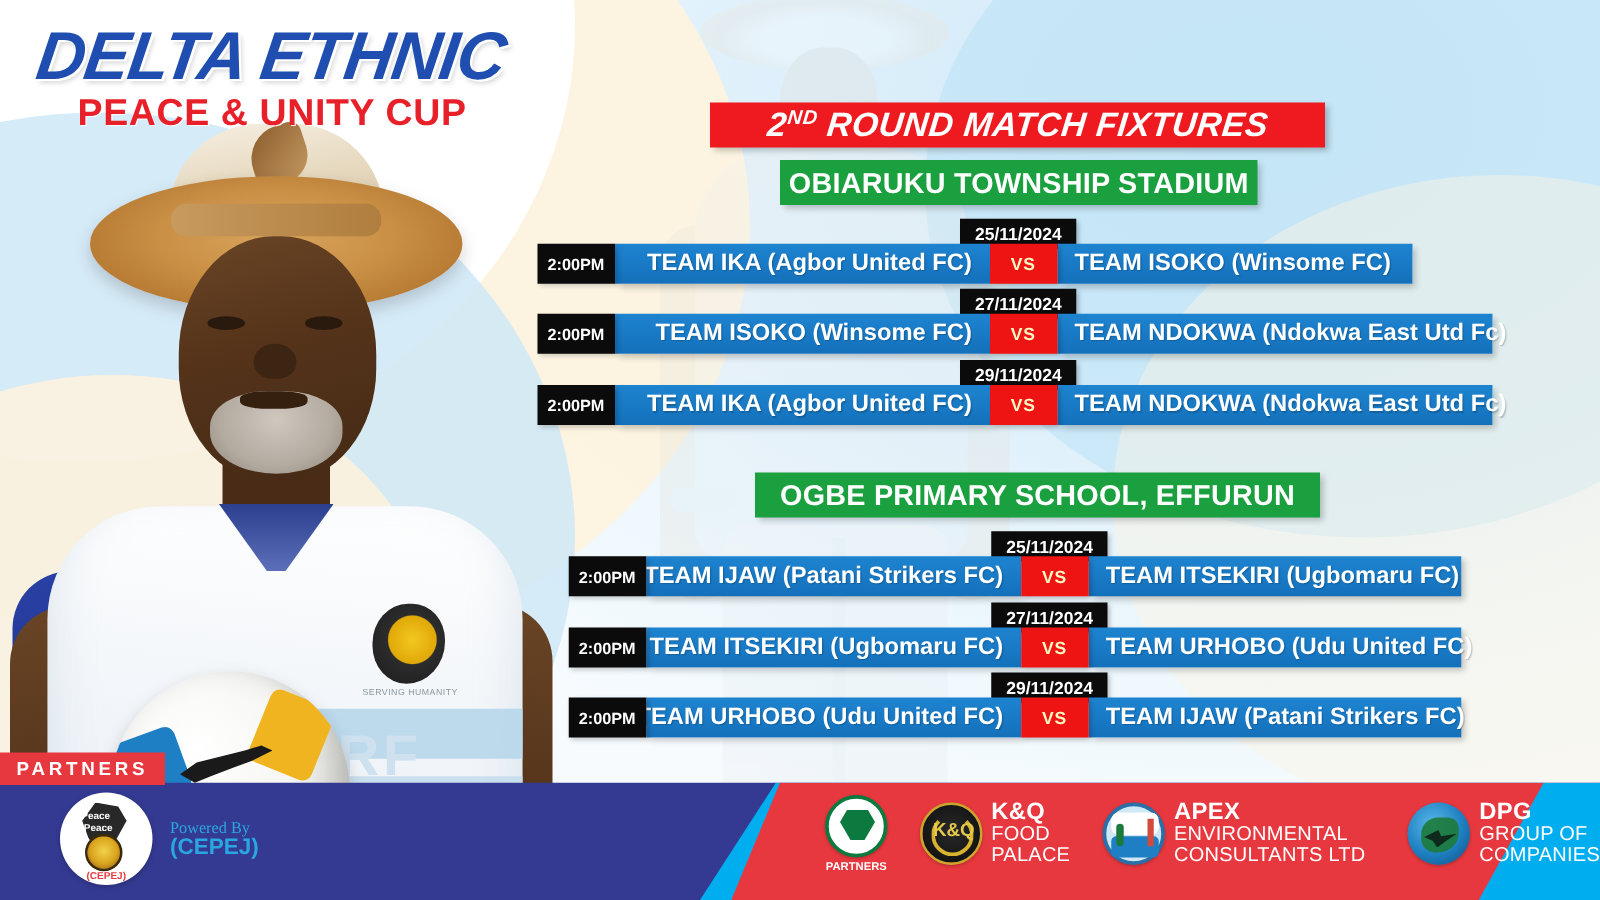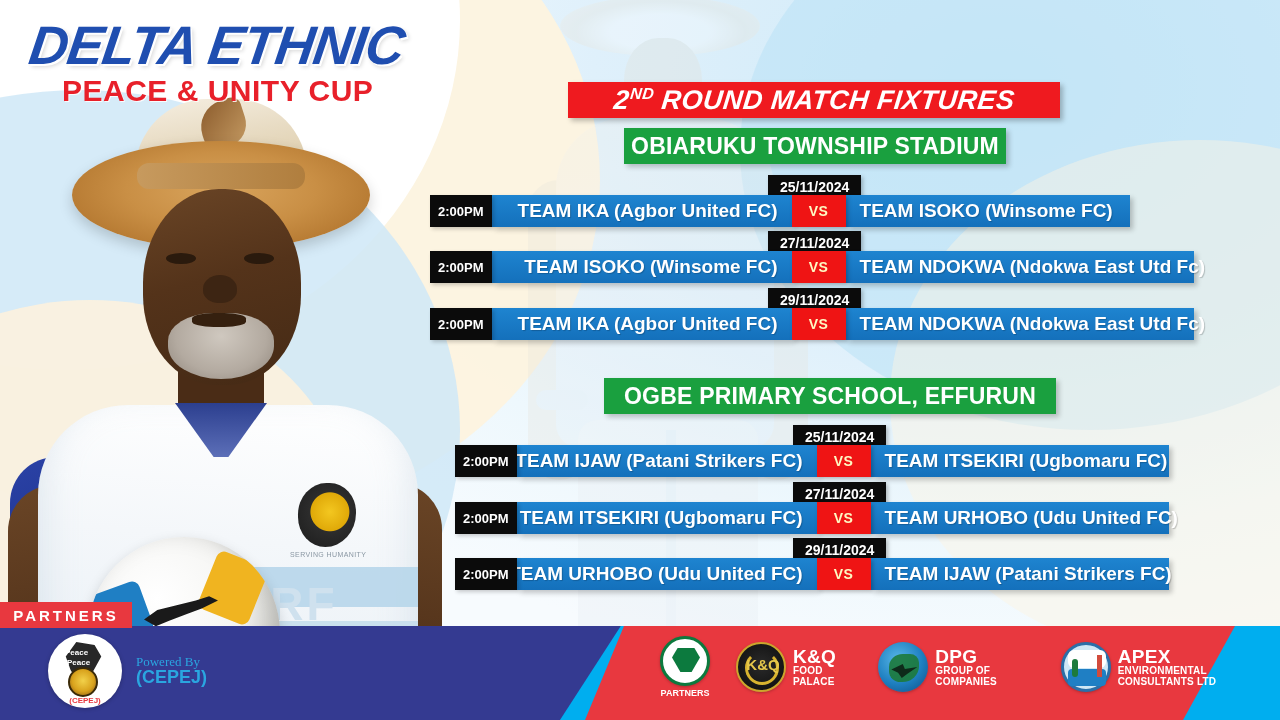--- a/index.html
+++ b/index.html
@@ -388,21 +388,21 @@
     position:absolute; left:660px; top:10px;
     display:flex; align-items:center; gap:26px; z-index:3;
   }
   .sp { display:flex; align-items:center; gap:7px; }
   .sp-round {
     width:50px; height:50px; border-radius:50%; position:relative; flex:none;
     background:#ffffff; box-shadow:0 1px 3px rgba(0,0,0,.25);
   }
   .sp-name { color:#ffffff; line-height:1.05; }
   .sp-n1 { font-size:19px; font-weight:bold; letter-spacing:.3px; }
-  .sp-n2 { font-size:10px; font-weight:bold; letter-spacing:.2px; }
+  .sp-n2 { font-size:16px; font-weight:normal; letter-spacing:.2px; }
 
   .desopadec { flex-direction:column; gap:2px; }
   .deso-circ {
     background:#ffffff; border:3px solid #0c7a3e;
   }
   .deso-in {
     position:absolute; left:9px; top:9px; width:28px; height:24px;
     background:#0c7a3e;
     clip-path:polygon(20% 0,80% 0,100% 40%,70% 100%,30% 100%,0 40%);
   }
@@ -611,38 +611,38 @@
           <div class="kq-wreath"></div>
           <div class="kq-k">K&amp;Q</div>
         </div>
         <div class="sp-name">
           <div class="sp-n1">K&amp;Q</div>
           <div class="sp-n2">FOOD PALACE</div>
         </div>
       </div>
 
       <div class="sp">
-        <div class="sp-round dpg-circ">
-          <div class="dpg-land"></div>
-            <div class="dpg-bird"></div>
-        </div>
-        <div class="sp-name">
-          <div class="sp-n1">DPG</div>
-          <div class="sp-n2">GROUP OF COMPANIES</div>
-        </div>
-      </div>
-
-      <div class="sp">
         <div class="sp-round apex-circ">
           <div class="apex-sky"></div>
             <div class="apex-grd"></div>
           <div class="apex-tree"></div>
             <div class="apex-twr"></div>
         </div>
         <div class="sp-name">
           <div class="sp-n1">APEX</div>
           <div class="sp-n2">ENVIRONMENTAL CONSULTANTS LTD</div>
         </div>
       </div>
+
+      <div class="sp">
+        <div class="sp-round dpg-circ">
+          <div class="dpg-land"></div>
+            <div class="dpg-bird"></div>
+        </div>
+        <div class="sp-name">
+          <div class="sp-n1">DPG</div>
+          <div class="sp-n2">GROUP OF COMPANIES</div>
+        </div>
+      </div>
     </div>
   </div>
 
 </div>
 
 </body></html>

